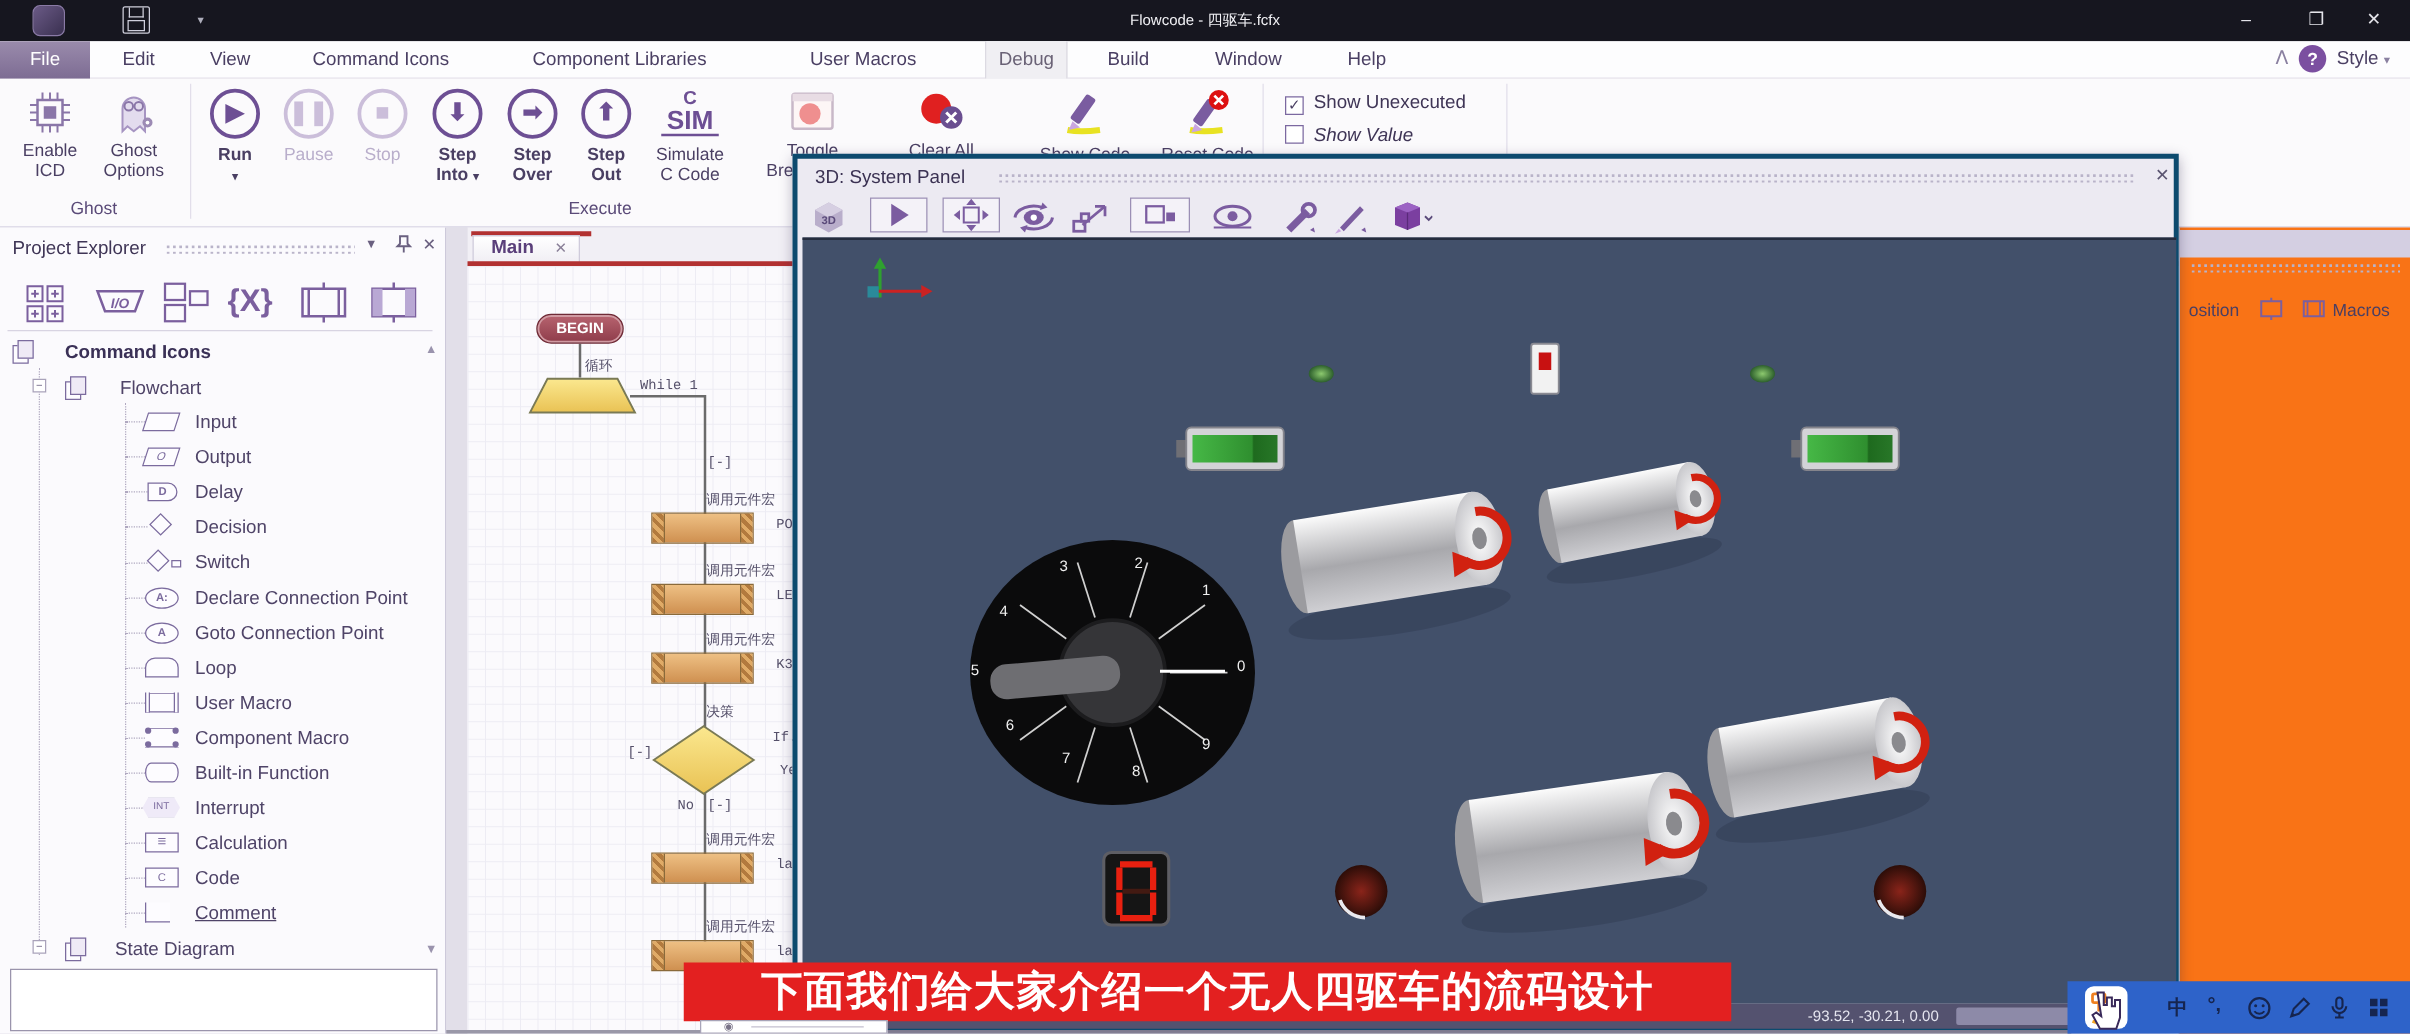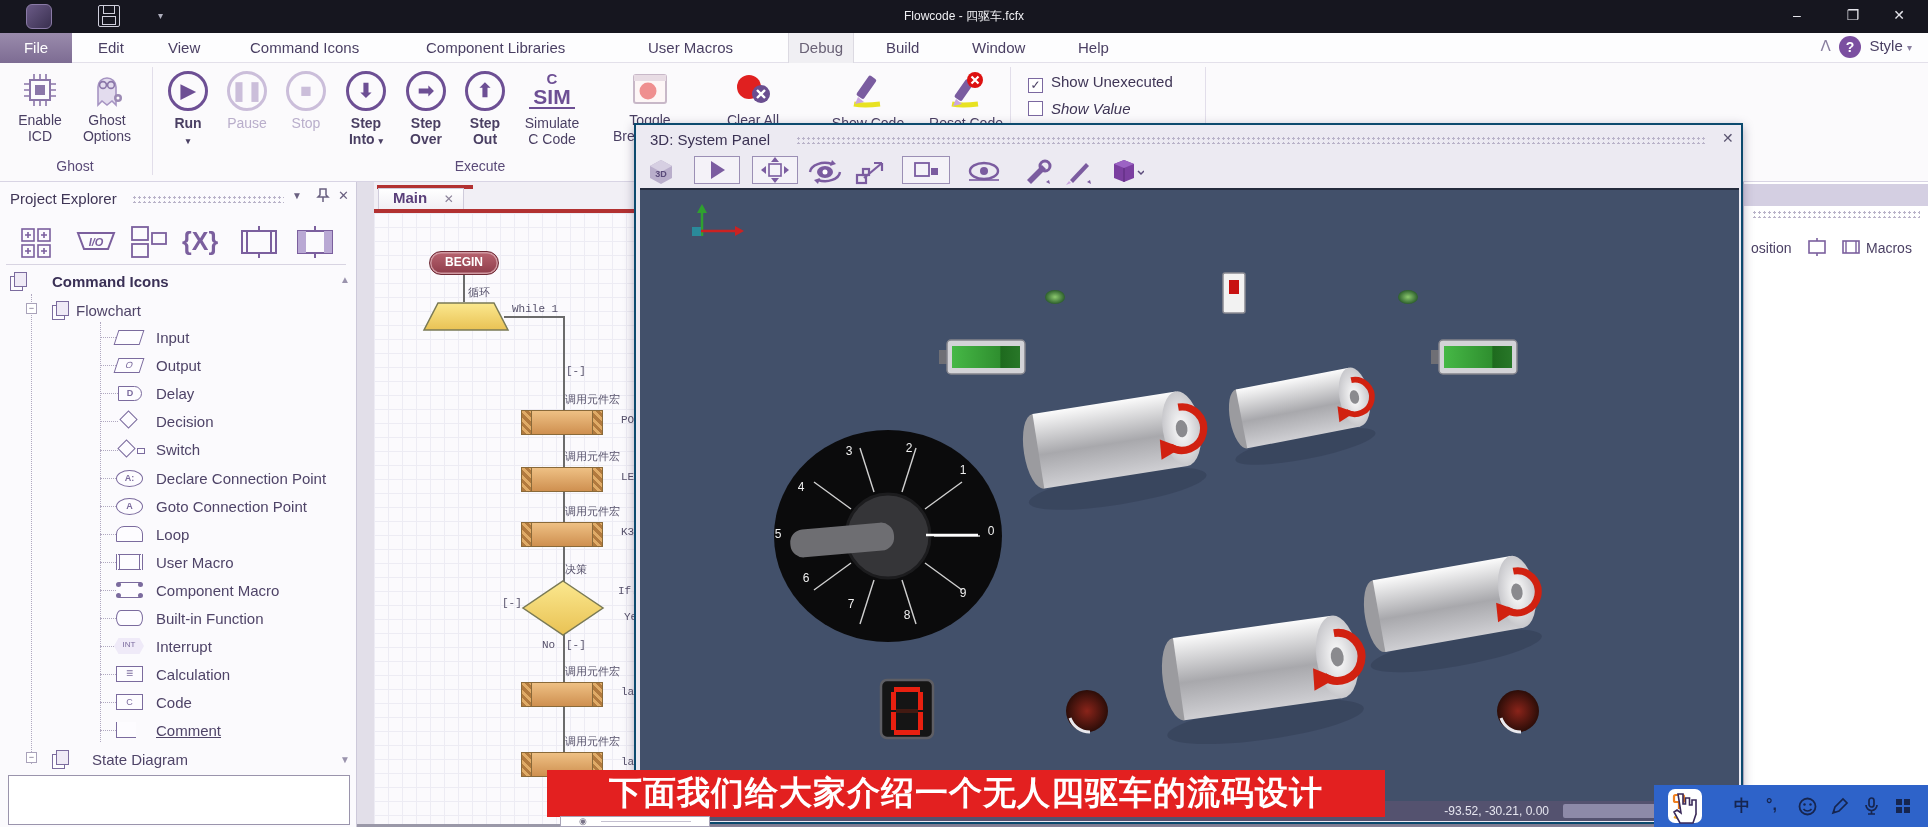--- a/index.html
+++ b/index.html
@@ -62,32 +62,32 @@
   .doctab { position:absolute; left:4px; top:6px; width:86px; height:22px; background:linear-gradient(#ffffff,#f0eef4); border:1px solid #cfcbdb; border-bottom:none; text-align:left; }
   .flowlabel { position:absolute; font-size:11px; color:#55506a; white-space:nowrap;font-family:Liberation Mono, monospace; }
   .flowline { position:absolute; background:#6b6b6b; }
   .cmblock { position:absolute; width:82px; height:25px; background:linear-gradient(#eec084,#cf9050); border:1px solid #8a6a3a; }
   .cmblock:before, .cmblock:after { content:""; position:absolute; top:0; bottom:0; width:9px;
     background:repeating-linear-gradient(45deg,#b27a3e 0 3px,#e0ab67 3px 6px); }
   .cmblock:before { left:0; border-right:1px solid #8a6a3a; }
   .cmblock:after { right:0; border-left:1px solid #8a6a3a; }
 
   
-  #panel3d { left:634px; top:123px; width:1109px; height:701px; background:#eceaf2; border:2px solid #0c4a6e; box-shadow:0 3px 10px rgba(40,30,70,.35); }
+  #panel3d { left:634px; top:123px; width:1109px; height:701px; background:#eceaf2; border:4px solid #0c4a6e; box-shadow:0 3px 10px rgba(40,30,70,.35); }
   #panel3d .ptitle { position:absolute; left:14px; top:6px; font-size:15px; color:#3a3152; }
   .p3tool { position:absolute; top:33px; height:28px; color:#7b5ca0; }
   .p3box { position:absolute; border:1px solid #9b8fb5; background:#f4f2f8; }
   #viewport { position:absolute; left:4px; top:63px; width:1099px; height:613px; background:#42506a; border-top:2px solid #252c3e; }
   .dialdigit { position:absolute; color:#f0f0f0; font-size:12px; transform:translate(-50%,-50%); }
   #pstatus { position:absolute; left:4px; top:676px; width:1099px; height:20px; background:#54526f; }
   #pstatus .coords { position:absolute; right:190px; top:3px; font-size:12px; color:#e6e6f0; }
   #pstatus .thumb { position:absolute; right:4px; top:3px; width:172px; height:14px; background:#8d8aa8; border-radius:2px; }
 
   
-  #rdock { left:1743px; top:182px; width:185px; height:645px; background:#ffffff; border-left:1px solid #c4c0d2; }
+  #rdock { left:1743px; top:182px; width:185px; height:645px; background:#f97316; border-left:1px solid #c4c0d2; }
 
   
   #subtitle { left:547px; top:770px; width:838px; height:47px; background:#e32020; color:#fff;
      font-size:33px; font-weight:bold; text-align:center; line-height:46px; letter-spacing:1px; z-index:30; }
   #taskbar { left:1654px; top:785px; width:274px; height:42px; background:#2e63c9; z-index:40; }
   .imeicon { position:absolute; top:11px; color:#16254f; font-size:16px; }
 
   .z20 { z-index:20; } .z30 { z-index:30; } .z50 { z-index:50; }
 </style>
 </head>
@@ -299,21 +299,21 @@
       </svg>
   </div>
   <div class="abs" style="left:6px; top:82px; width:340px; height:0; border-top:1px solid #d8d4e2;"></div>
 
   <div class="pagesicon" style="left:14px; top:90px;"></div>
   <div class="treelabel" style="left:52px; top:91px; font-weight:bold; color:#3a3056;">Command Icons</div>
 
   <div class="tdot-v" style="left:31px; top:112px; height:470px;"></div>
   <div class="expander" style="left:26px; top:121px;">−</div>
   <div class="pagesicon" style="left:56px; top:119px;"></div>
-  <div class="treelabel" style="left:76px; top:120px;">Flowchart</div>
+  <div class="treelabel" style="left:96px; top:120px;">Flowchart</div>
   <div class="tdot-v" style="left:100px; top:140px; height:420px;"></div>
 
   <div class="tdot-h" style="left:100px; top:155px; width:18px;"></div>
   <div class="ti" style="left:116px; top:148px; width:26px; height:15px; transform:skewX(-18deg);"></div>
   <div class="treelabel" style="left:156px; top:147px;">Input</div>
 
   <div class="tdot-h" style="left:100px; top:183px; width:18px;"></div>
   <div class="ti" style="left:116px; top:176px; width:26px; height:15px; transform:skewX(-18deg); line-height:13px;">O</div>
   <div class="treelabel" style="left:156px; top:175px;">Output</div>
 

